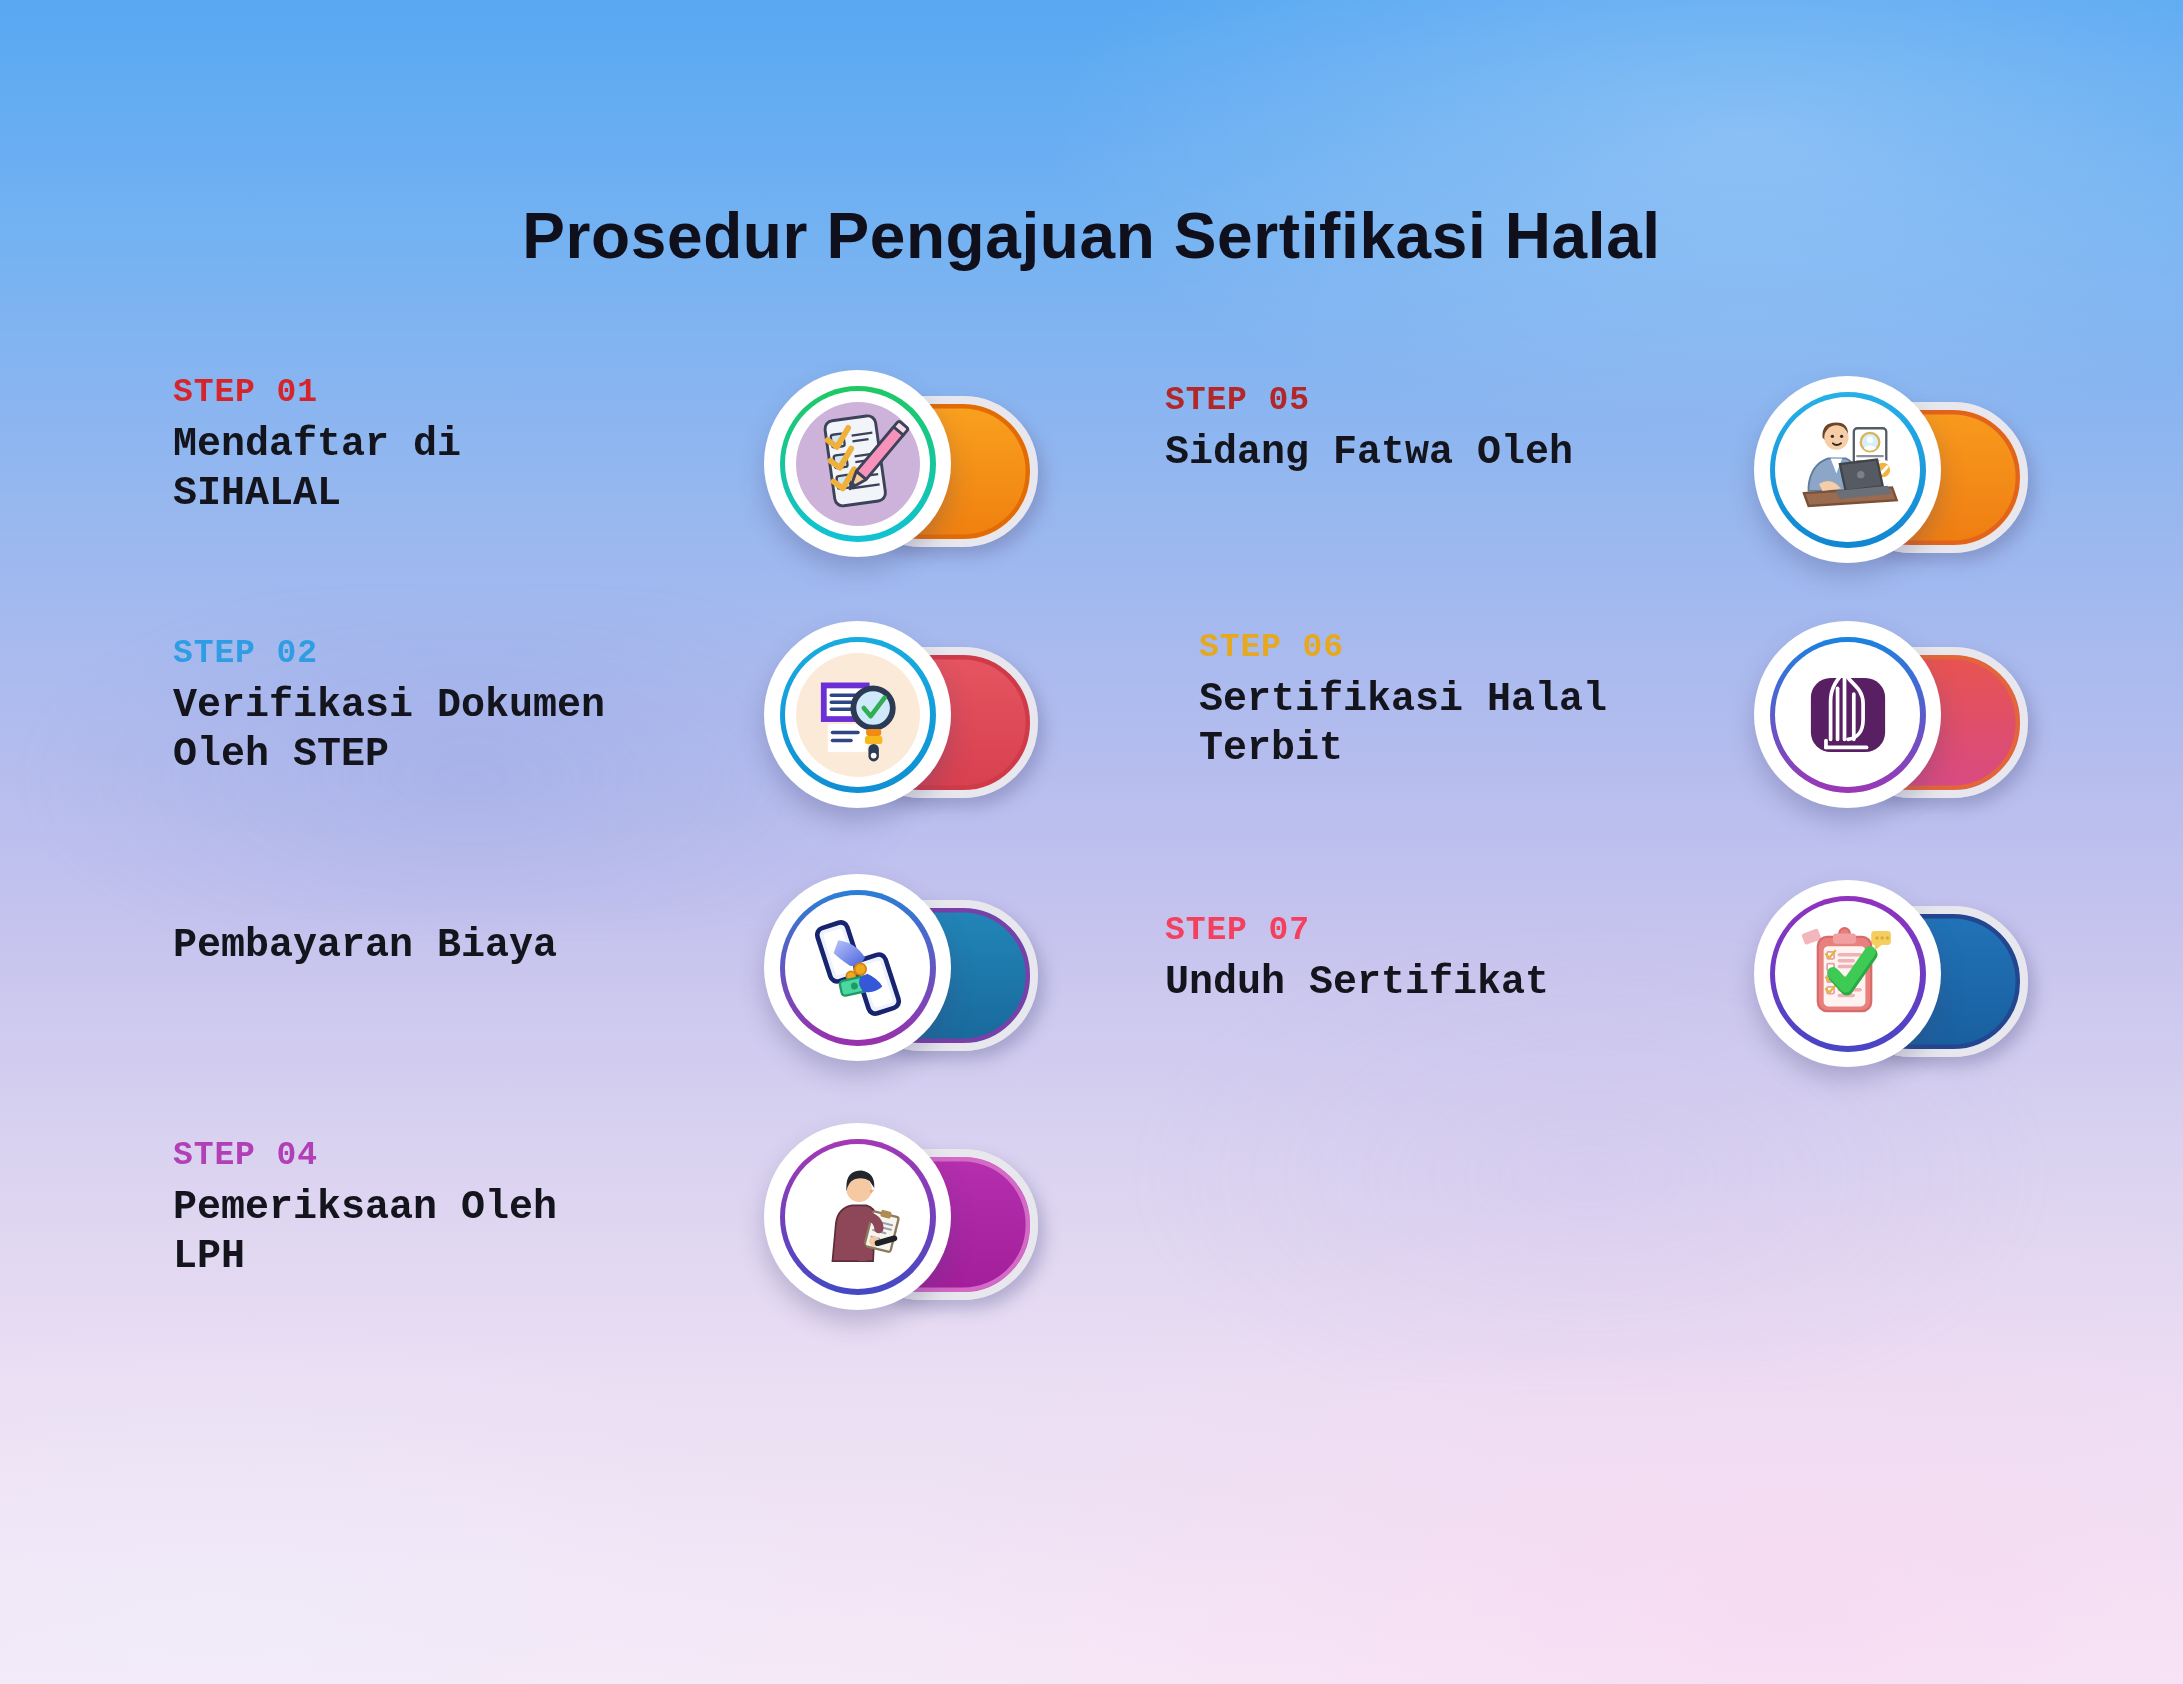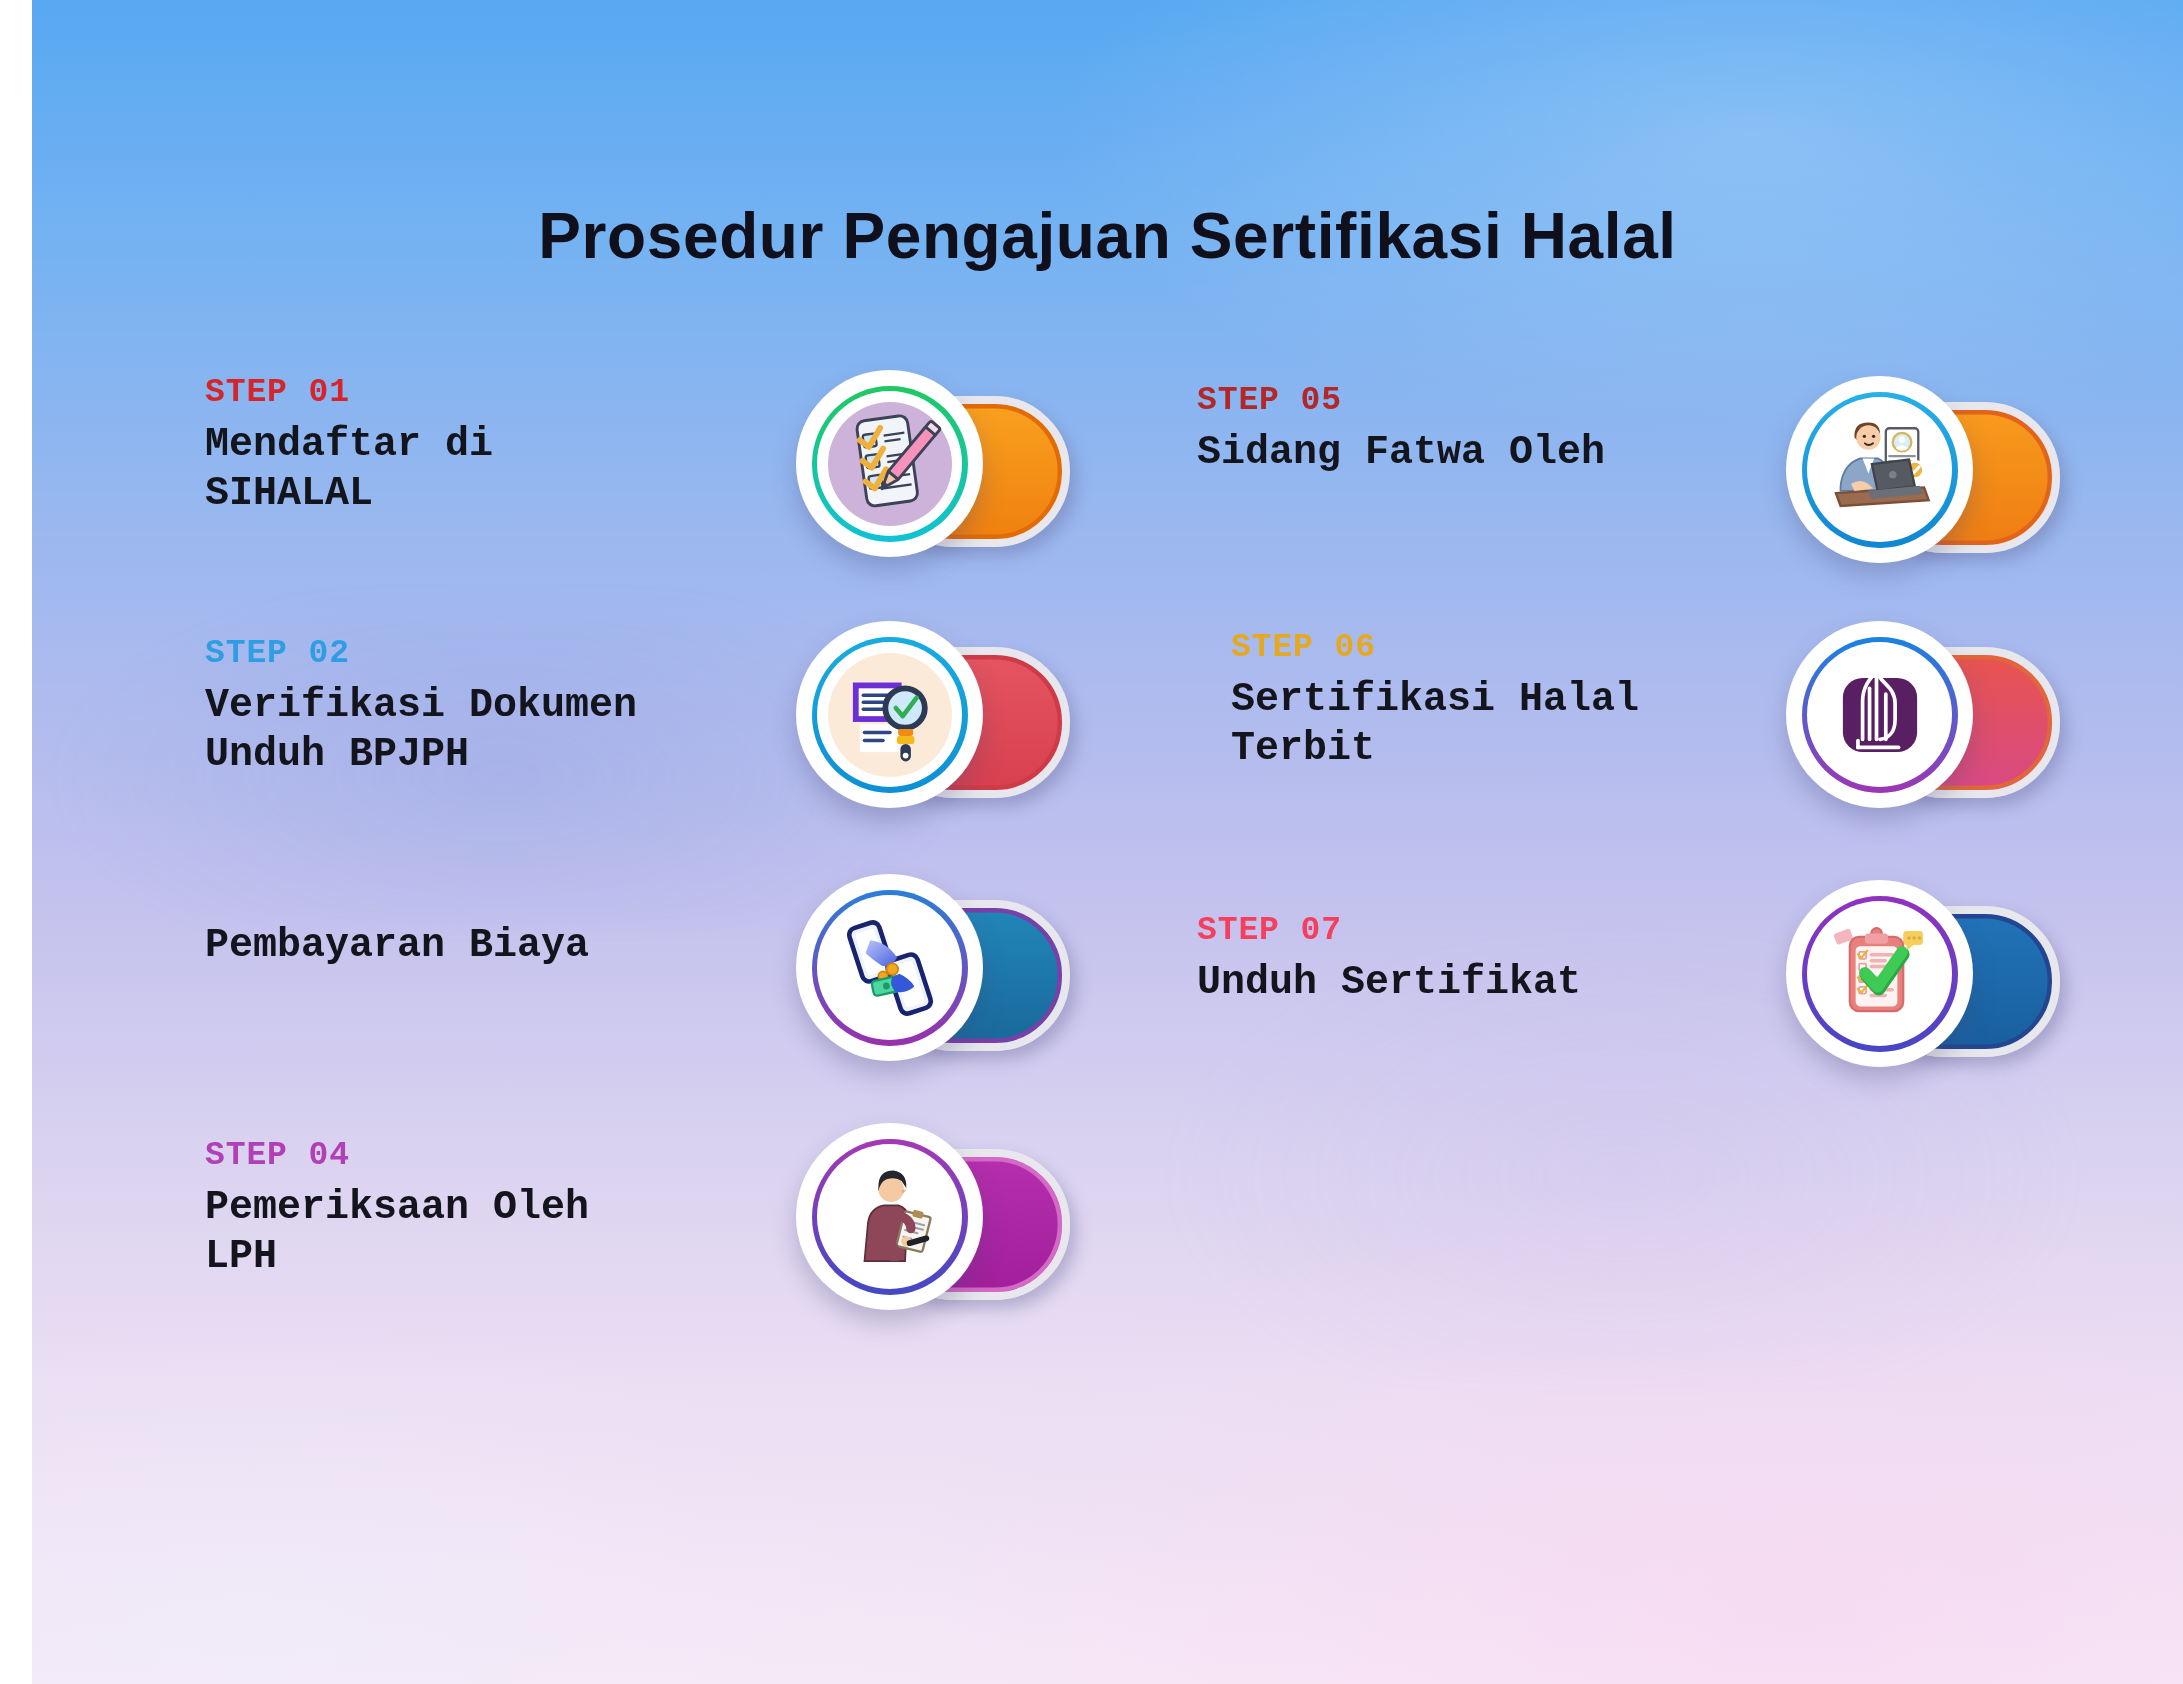--- a/index.html
+++ b/index.html
@@ -12,21 +12,20 @@
     background:
       radial-gradient(998px 437px at 80% 8%, rgba(255,255,255,.22), transparent 70%),
       radial-gradient(1248px 624px at 82% 96%, rgba(250,210,240,.50), transparent 72%),
       radial-gradient(936px 437px at 10% 96%, rgba(238,238,252,.55), transparent 70%),
       linear-gradient(180deg,
         var(--background-top,#58a8f2) 0%,
         #74b2f2 14%, #97b7ef 30%, #b3bcee 44%,
         var(--background-middle,#c7c4ee) 56%,
         #d9d2f0 68%, #eadef3 82%,
         var(--background-bottom,#f6e9f7) 100%);
-    margin-left: 32px;
   }
   .mist{position:absolute;pointer-events:none;}
   .mist1{left:-62px;top:599px;width:1185px;height:324px;
     background:radial-gradient(55% 90% at 45% 55%, rgba(110,135,215,.18), transparent 70%);filter:blur(11.2px);}
   .mist2{left:936px;top:936px;width:1310px;height:437px;
     background:radial-gradient(50% 80% at 50% 55%, rgba(190,175,235,.16), transparent 70%);filter:blur(13.7px);}
 
   .main-title{
     position:absolute;left:0;top:156px;width:100%;
     text-align:center;font-size:64px;font-weight:bold;letter-spacing:0.6px;
@@ -133,21 +132,21 @@
           </div>
       </div>
     </div>
   </section>
 
   <section class="step s2" style="--label-color: #2f9de4; --ring-from: #19acdf; --ring-to: #0f8fd4; --pill-from: #e55560; --pill-to: #d8404f; --pill-rim: #cf3a49; --icon-bg: #fcead9;">
     <div class="text">
       <div class="label">STEP 02</div>
       <h2 class="titl">
         <span>Verifikasi Dokumen</span>
-        <span>Unduh BPJPH</span>
+        <span>Oleh STEP</span>
       </h2>
     </div>
     <div class="art">
       <div class="pill"></div>
       <div class="badge">
         <div class="ring">
             <div class="ring-in">
               <div class="icon-bg">
           <svg viewBox="0 0 100 100">
             <rect x="24" y="58" width="34" height="24" fill="#ffffff"></rect>

